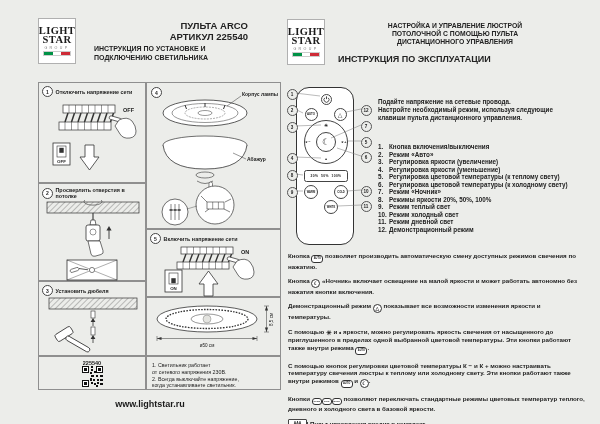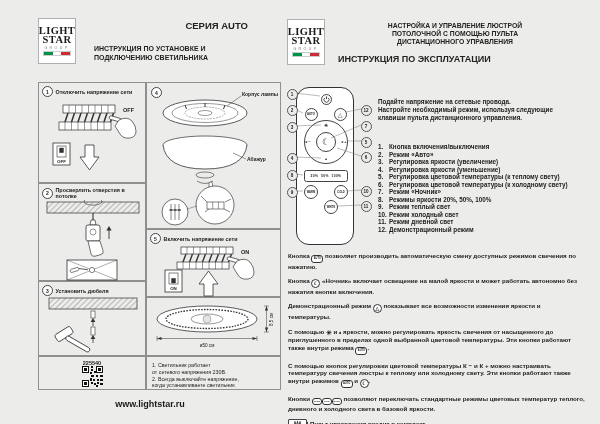--- a/index.html
+++ b/index.html
@@ -58,21 +58,22 @@
   <div class="logo-word">STAR</div>
   <div class="logo-group">GROUP</div>
   <div class="logo-flag">
       <span class="fg"></span>
       <span class="fw"></span>
       <span class="fr"></span>
     </div>
 </div>
 
 <div class="lh-title">
-  <div>СЕРИЯ AUTO</div>
+  <div>ПУЛЬТА ARCO</div>
+  <div>АРТИКУЛ 225540</div>
 </div>
 <div class="lh-sub">
   <div>ИНСТРУКЦИЯ ПО УСТАНОВКЕ И</div>
   <div>ПОДКЛЮЧЕНИЮ СВЕТИЛЬНИКА</div>
 </div>
 
 <div class="grid">
 
   <div class="cell" style="left:0;top:0;width:108px;height:101px;">
     <div class="sh">

